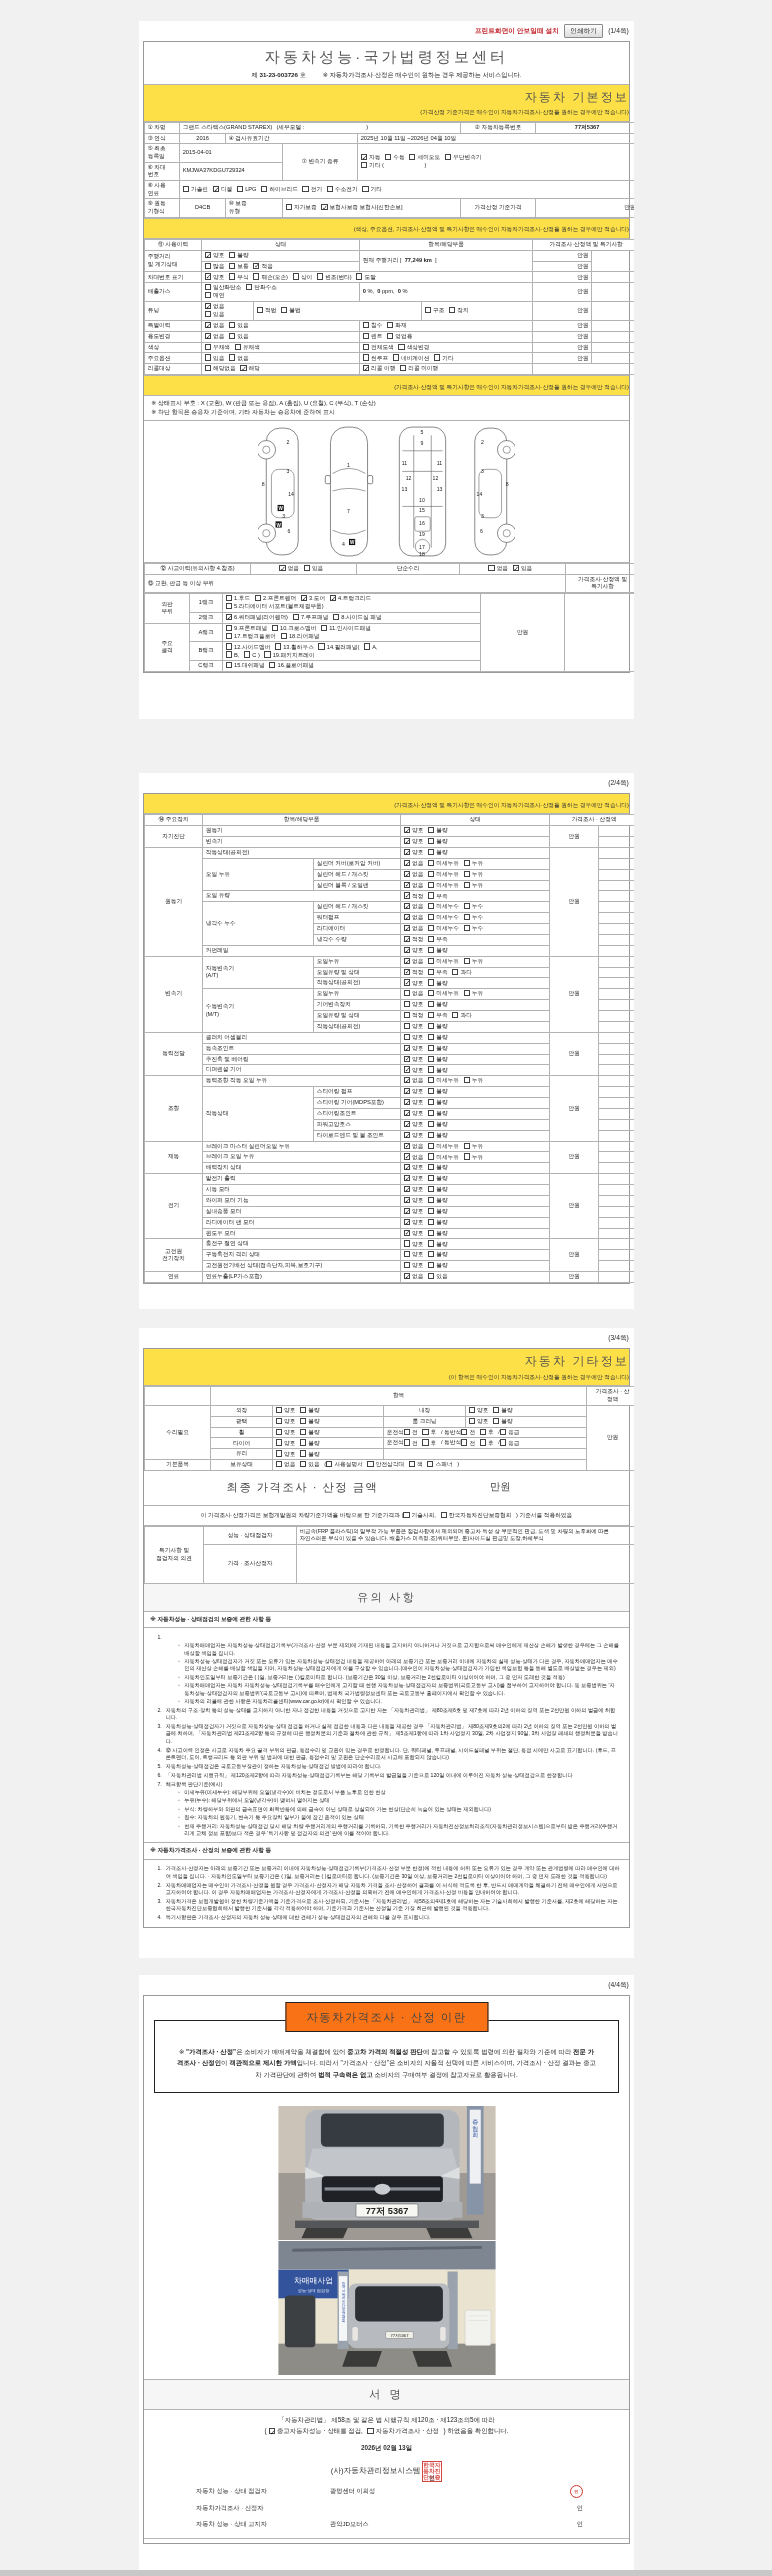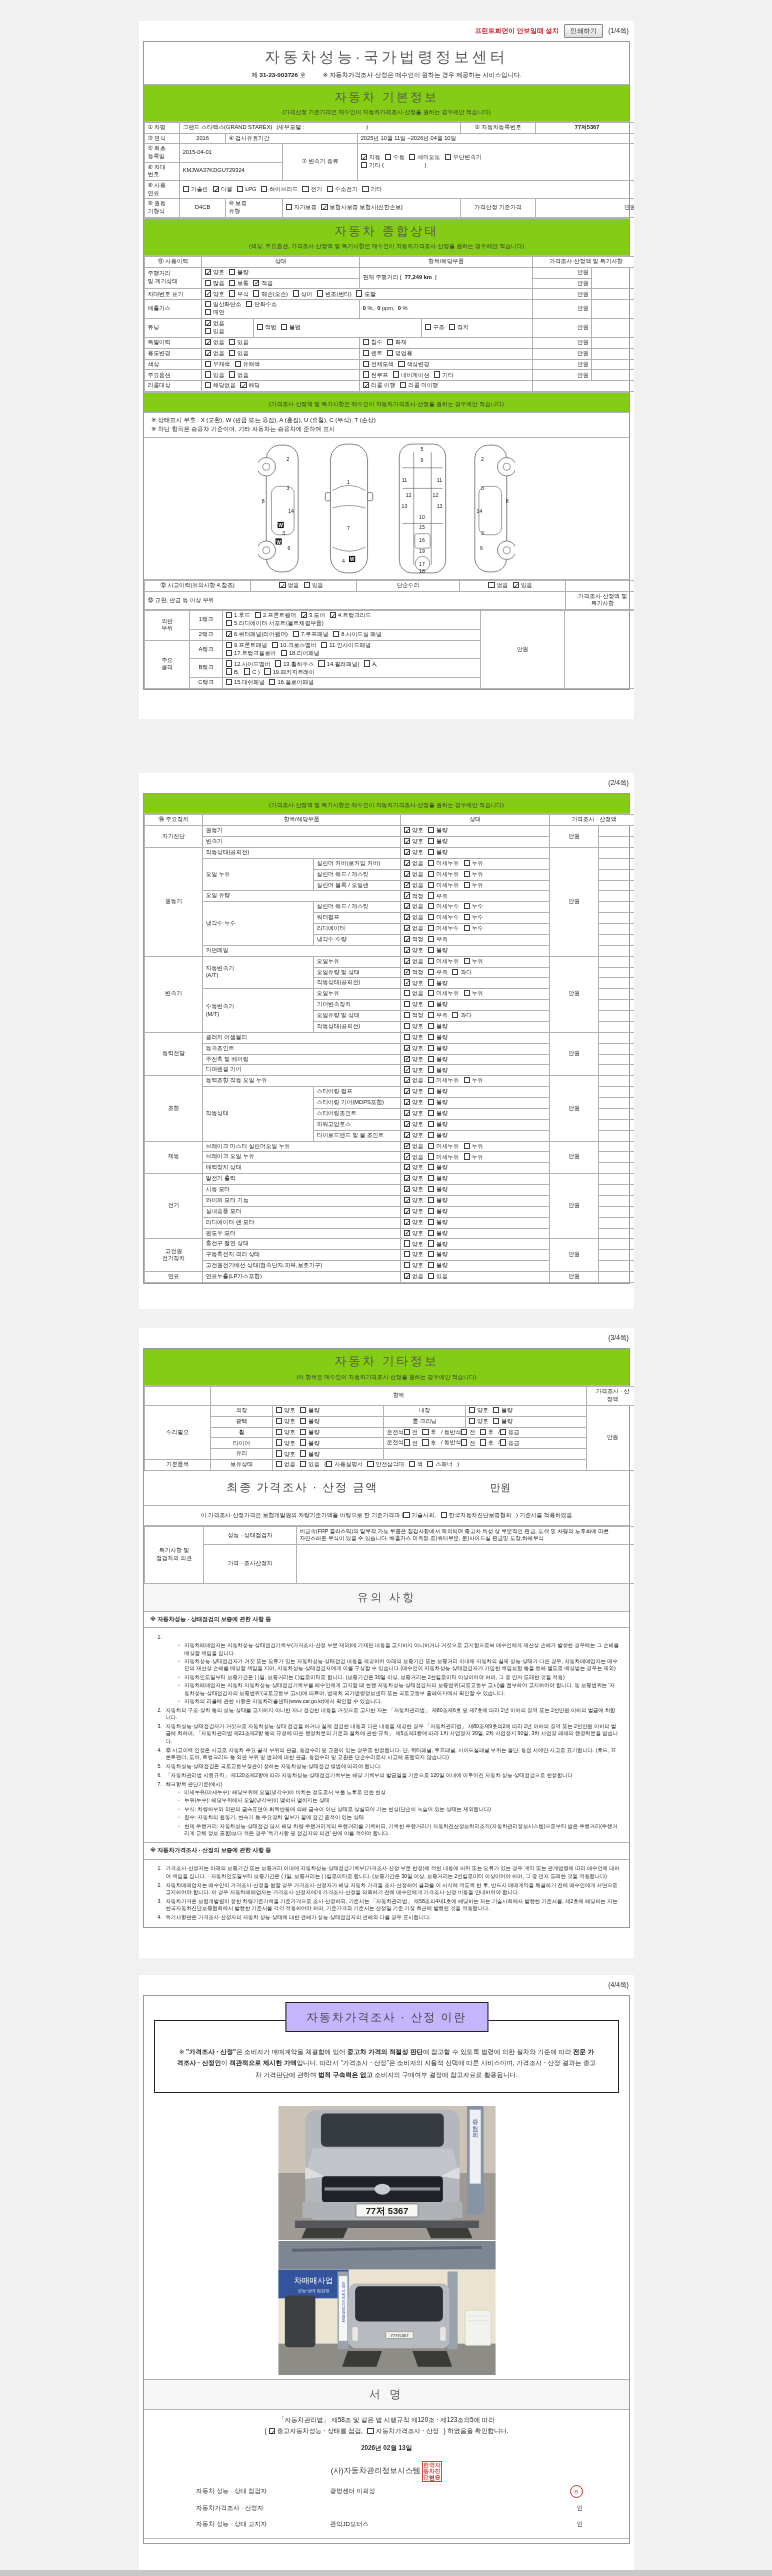--- a/index.html
+++ b/index.html
@@ -13,21 +13,21 @@
   .rednote{color:#c2252d;font-weight:bold;font-size:6.7px;cursor:pointer;}
   .printbtn{font-size:6.7px;padding:1.5px 5.2px;border:0.5px solid #8a8a8a;background:linear-gradient(#fdfdfd,#dcdcdc);border-radius:1px;color:#222;}
   .pgind{font-size:6.7px;color:#222;}
   .docbox{margin:0 4.1px;border:0.5px solid #9a9a9a;}
   .doctitle{text-align:center;padding:5.2px 0 3.1px;}
   .doctitle h1{margin:1px 0;font-size:15px;font-weight:normal;color:#555;letter-spacing:3.1px;}
   .dsub{font-size:12px;color:#555;letter-spacing:1.5px;margin-top:1px;}
   .dsub .cb{width:7.7px;height:7.7px;vertical-align:-0.5px;}
   .dno{font-size:6.2px;margin-top:4.1px;color:#222;}
   .dno b{font-weight:bold;}
-  .sechead{background:#84cc16;text-align:center;padding:4.1px 0 3.6px;border-top:0.5px solid #b3b3b3;border-bottom:0.5px solid #b3b3b3;}
+  .sechead{background:#fde047;text-align:right;padding:4.1px 0 3.6px;border-top:0.5px solid #b3b3b3;border-bottom:0.5px solid #b3b3b3;}
   .sechead:first-child{border-top:none;}
   .sechead h2{margin:0;font-size:12px;font-weight:normal;color:#555;letter-spacing:2.1px;}
   .sechead .note{font-size:5.7px;margin-top:3.6px;color:#333;}
   table.grid{border-collapse:collapse;width:100%;table-layout:fixed;}
   .grid td{border:0.5px solid #b3b3b3;font-size:5.7px;padding:1px 2.6px;vertical-align:middle;white-space:pre-line;word-break:keep-all;line-height:1.35;}
   .grid td.hd{text-align:center;background:#fff;}
   .grid td.al-c{text-align:center;}
   .grid td.al-r{text-align:right;}
   .grid td.bold{font-weight:bold;}
   .grid td.small{font-size:5.4px;}
@@ -36,37 +36,37 @@
   .cb.on:after{content:"\2713";position:absolute;left:0;top:-2.1px;font-size:6.7px;font-weight:bold;color:#111;}
   .cl{margin-right:4.6px;}
   .bld{font-weight:bold;}
   .markbox{border-bottom:0.5px solid #b3b3b3;padding:2.6px 7.2px;font-size:6px;line-height:1.5;}
   .diagwrap{display:flex;justify-content:center;gap:13.4px;padding:3.1px 0;border-bottom:0.5px solid #b3b3b3;}
   .oln{fill:#fff;stroke:#666;stroke-width:1.5;}
   .oln2{fill:none;stroke:#666;stroke-width:1.2;}
   .dnum{font-size:10px;fill:#222;text-anchor:middle;font-family:"Liberation Sans",sans-serif;}
   .dbadge{fill:#111;}
   .dW{fill:#fff;font-size:9px;font-weight:bold;text-anchor:middle;font-family:"Liberation Sans",sans-serif;}
-  .finalrow{display:flex;align-items:center;border-bottom:0.5px solid #b3b3b3;padding:9.3px 0;gap:29px;}
+  .finalrow{display:flex;border-bottom:0.5px solid #b3b3b3;padding:9.3px 0;gap:29px;}
   .finalrow .fl{flex:1;text-align:center;font-size:11.3px;color:#444;letter-spacing:1.5px;}
   .finalrow .fu{width:139px;font-size:10.3px;color:#444;}
   .stdline{padding:5.2px 15.5px;text-align:center;font-size:5.7px;border-bottom:0.5px solid #b3b3b3;line-height:1.6;}
   .nhead{background:#f6f6f6;text-align:center;padding:6.2px 0;border-bottom:0.5px solid #b3b3b3;}
   .nhead h2{margin:0;font-size:11.3px;font-weight:normal;color:#555;letter-spacing:2.1px;}
   .ntitle{font-size:5.7px;font-weight:bold;padding:3.6px 6.2px;border-bottom:0.5px solid #b3b3b3;}
   .nbox{padding:4.1px 9.3px 5.2px 13.4px;border-bottom:0.5px solid #b3b3b3;font-size:5.2px;line-height:1.42;}
   .nbox:last-child{border-bottom:none;}
   .ni{display:flex;margin-top:1.5px;}
   .nn{width:8.2px;flex:none;}
   .nt{flex:1;}
   .ns{display:flex;margin-left:20.6px;margin-top:1px;}
   .nm{width:6.2px;flex:none;}
   .nst{flex:1;}
   .introwrap{position:relative;padding:24px 10.3px 8.2px;}
-  .introtitle{position:absolute;top:6.2px;left:50%;transform:translateX(-50%);border:1px solid #222;background:#c4b5fd;padding:6.2px 20.6px;font-size:11.3px;color:#444;letter-spacing:1.5px;z-index:2;}
+  .introtitle{position:absolute;top:6.2px;left:50%;transform:translateX(-50%);border:1px solid #222;background:#f97316;padding:6.2px 20.6px;font-size:11.3px;color:#444;letter-spacing:1.5px;z-index:2;}
   .introbox{border:1.5px solid #222;padding:25px 20.6px 12.4px;text-align:center;font-size:6.4px;line-height:1.75;}
   .bandhead{background:#f6f6f6;border-top:0.5px solid #b3b3b3;border-bottom:0.5px solid #b3b3b3;text-align:center;padding:7.2px 0;}
   .bandhead h2{margin:0;font-size:11.3px;font-weight:normal;color:#555;letter-spacing:3.1px;}
   .photos{padding:4.1px 0 2.1px;text-align:center;}
   .photo{margin:1px auto;display:block;}
   .signarea{padding:5.2px 0 0;}
   .signstmt{text-align:center;font-size:6.4px;line-height:1.7;}
   .signdate{text-align:center;font-size:6.4px;margin-top:7.2px;font-weight:bold;color:#333;}
   .orgline{text-align:center;font-size:7.7px;margin-top:6.2px;position:relative;height:24px;line-height:24px;color:#333;}
   .sqseal{display:inline-block;width:20.6px;height:20.6px;border:1.5px solid #d0342c;vertical-align:middle;margin-left:1px;position:relative;color:#d0342c;font-size:5.7px;line-height:1.05;word-break:break-all;overflow:hidden;text-align:center;padding:0.5px;box-sizing:border-box;font-weight:bold;opacity:.9;}
@@ -152,21 +152,20 @@
               <td>⑩ 보증
 유형</td>
               <td colspan="2"><span class="cb"></span><span class="cl">자가보증</span><span class="cb on"></span><span class="cl">보험사보증 보험사[신한손보]</span></td>
               <td class="al-c">가격산정 기준가격</td>
               <td class="al-r">만원</td>
             </tr>
           </tbody>
         </table>
       </div>
     <div class="sechead">
-      <h2>자동차 종합상태</h2>
       <div class="note">(색상, 주요옵션, 가격조사·산정액 및 특기사항은 매수인이 자동차가격조사·산정을 원하는 경우에만 적습니다)</div>
     </div>
     <div>
         <table class="grid">
           <colgroup>
             <col style="width: 57px;">
             <col style="width: 52px;">
             <col style="width: 54px;">
             <col style="width: 52px;">
             <col style="width: 62px;">

